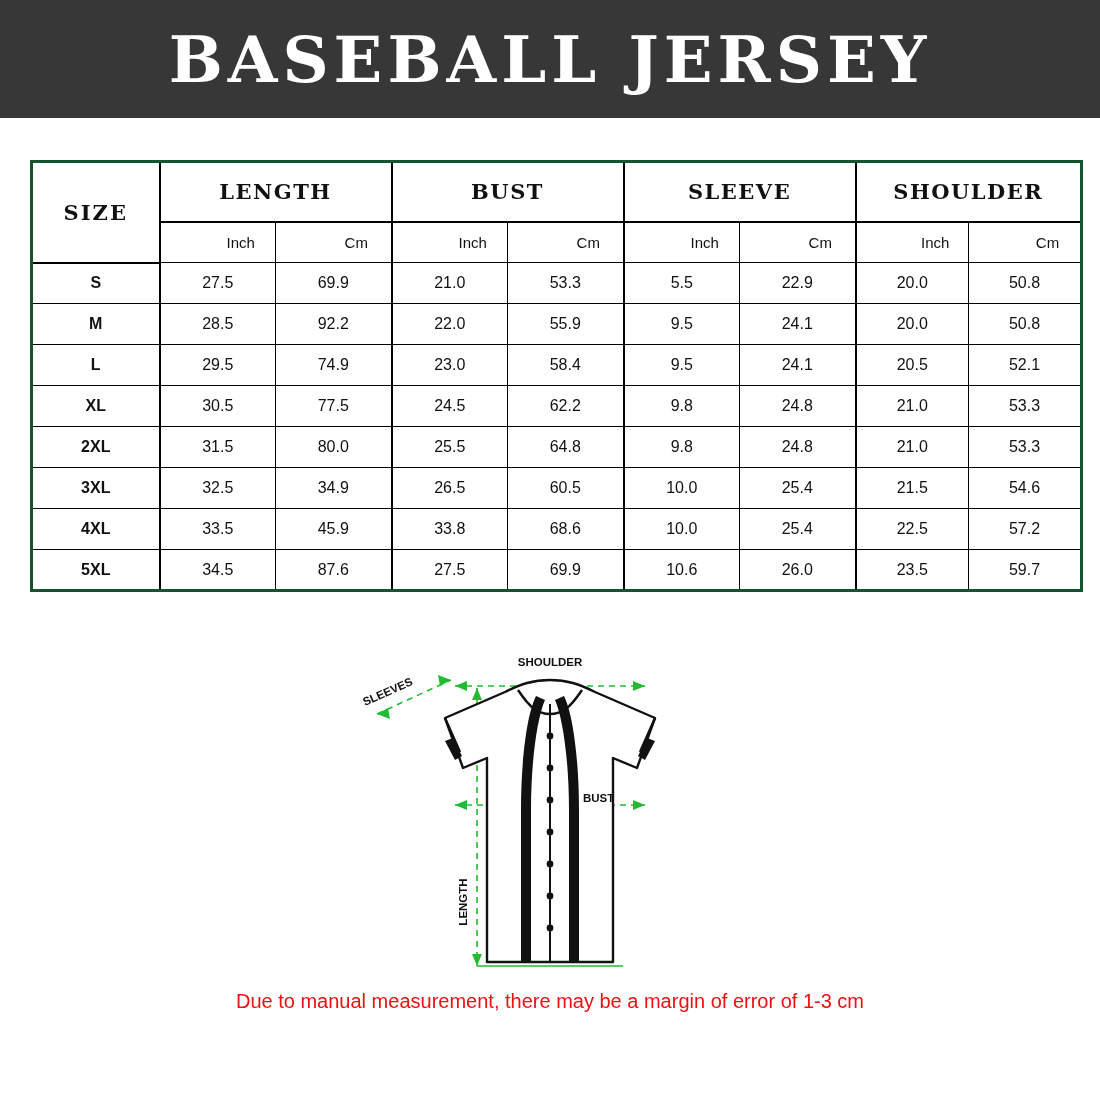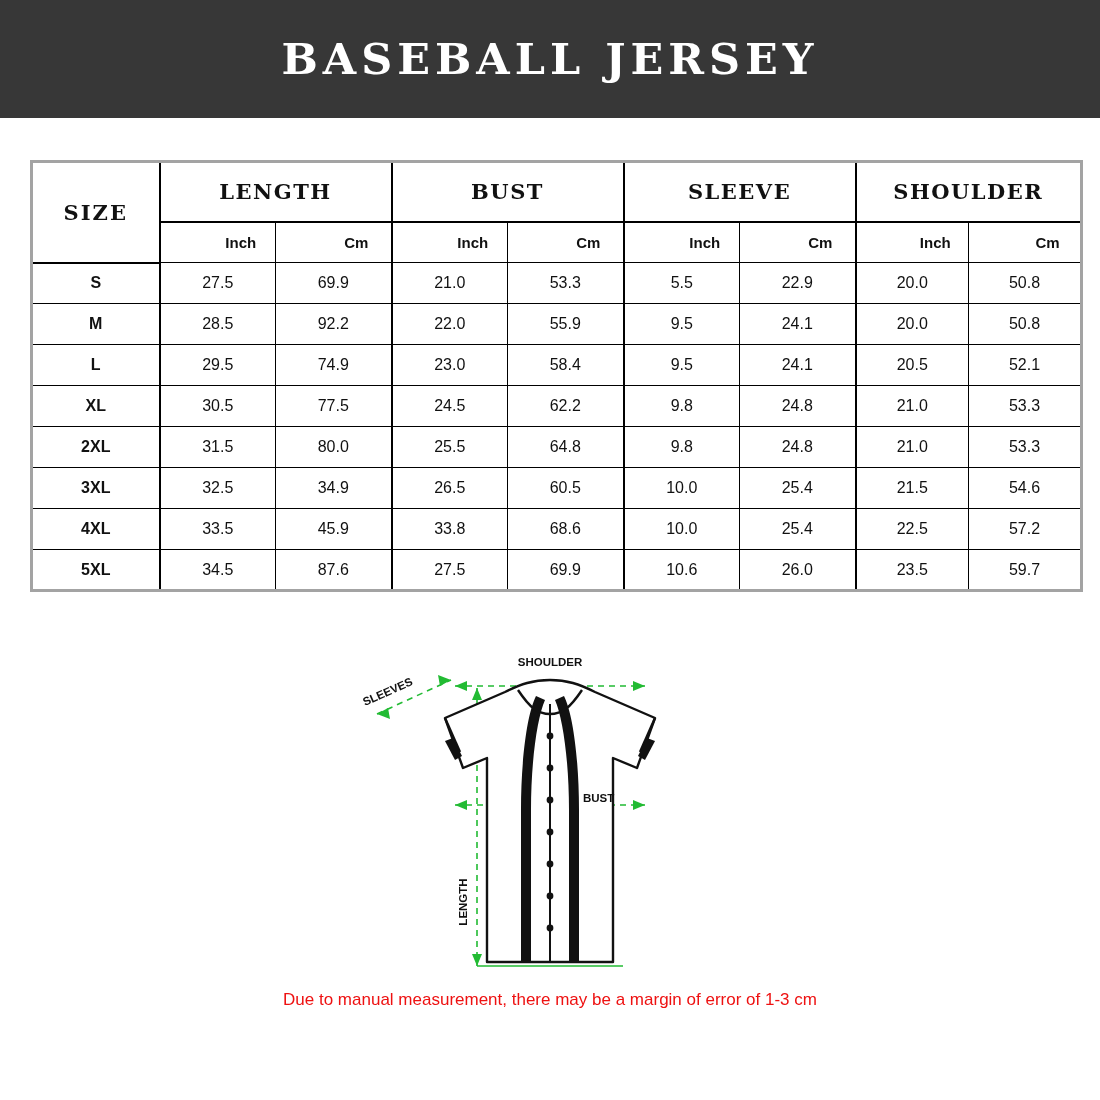--- a/index.html
+++ b/index.html
@@ -22,37 +22,37 @@
     left: 0; top: 0;
     width: 1100px; height: 118px;
     background: #373737;
     display: flex;
     align-items: center;
     justify-content: center;
   }
   .header-title {
     font-family: "DejaVu Serif", serif;
     font-weight: bold;
-    font-size: 43px;
+    font-size: 64px;
     letter-spacing: 5px;
     color: #ffffff;
     white-space: nowrap;
   }
 
   
   .table-wrap {
     position: absolute;
     left: 30px; top: 160px;
     width: 1040px;
   }
   table.size-chart {
     width: 1040px;
     border-collapse: collapse;
     table-layout: fixed;
-    border: 3px solid #a3a3a3;
+    border: 3px solid #14532d;
     background: #fff;
   }
   table.size-chart th,
   table.size-chart td {
     border: 1px solid #000;
     text-align: center;
     vertical-align: middle;
     color: #111;
   }
   
@@ -61,21 +61,21 @@
     font-weight: bold;
     font-size: 21px;
     letter-spacing: 1.5px;
     height: 60px;
     border-bottom: 2px solid #000;
   }
   tr.group-row th.size-col { letter-spacing: 2px; }
   
   tr.unit-row td {
     font-family: "Liberation Sans", sans-serif;
-    font-weight: bold;
+    font-weight: normal;
     font-size: 15px;
     height: 41px;
     padding-left: 47px;
   }
   
   tbody tr.data-row td {
     font-size: 16px;
     height: 41px;
     font-family: "Liberation Sans", sans-serif;
   }
@@ -95,21 +95,21 @@
   }
   .illus svg { display: block; }
 
   
   .footnote {
     position: absolute;
     left: 0; top: 990px;
     width: 1100px;
     text-align: center;
     color: #ee1111;
-    font-size: 17px;
+    font-size: 20px;
     font-family: "Liberation Sans", sans-serif;
   }
 </style>
 </head>
 <body>
 
 <div class="page">
 
   <div class="header-bar">
     <div class="header-title">BASEBALL JERSEY</div>

